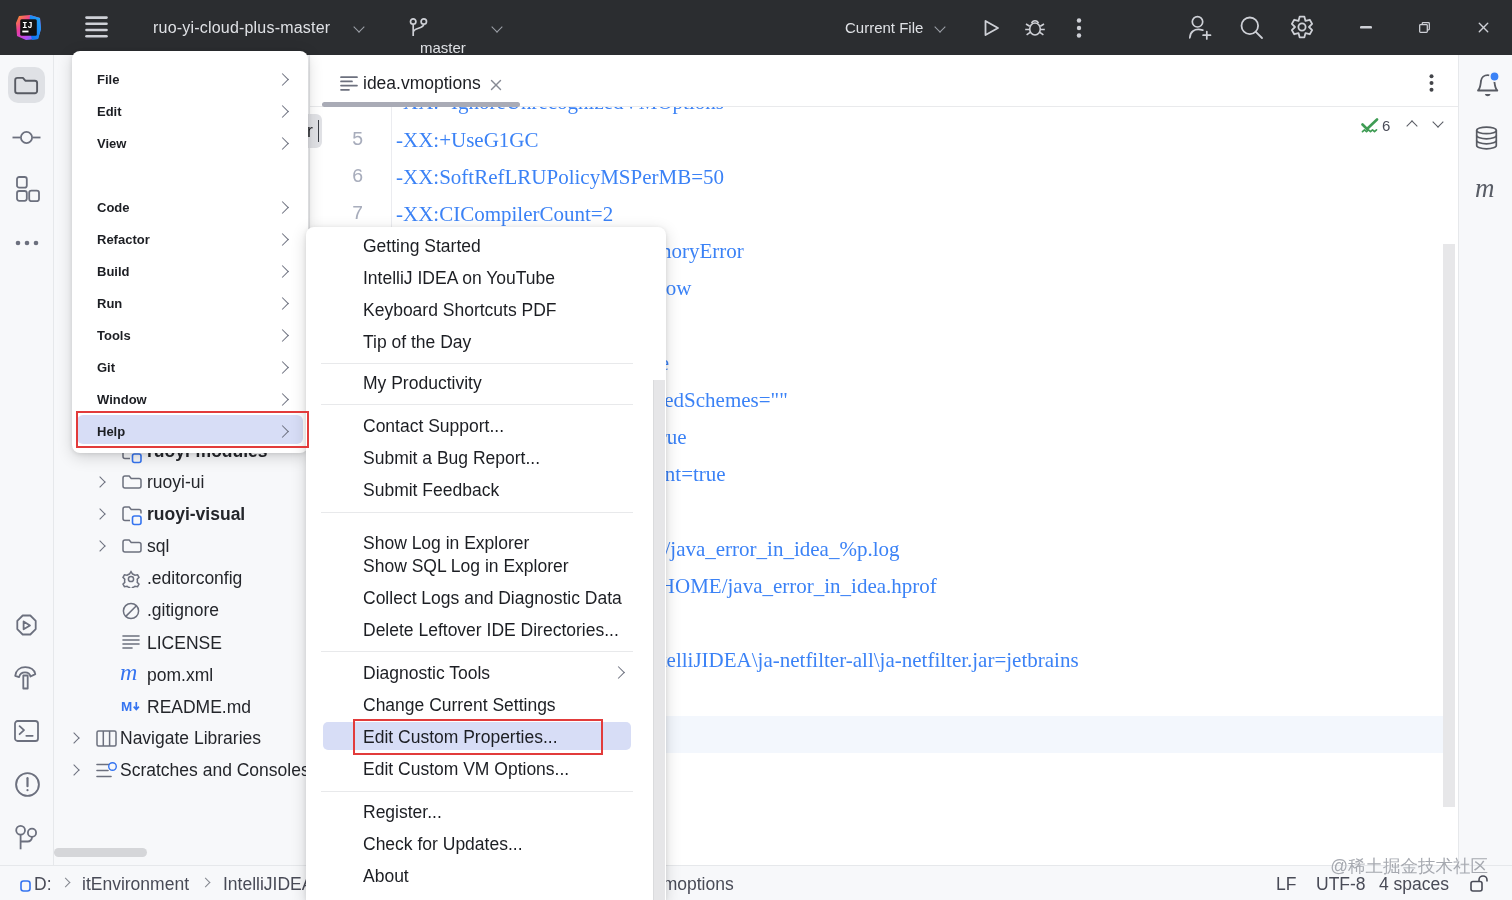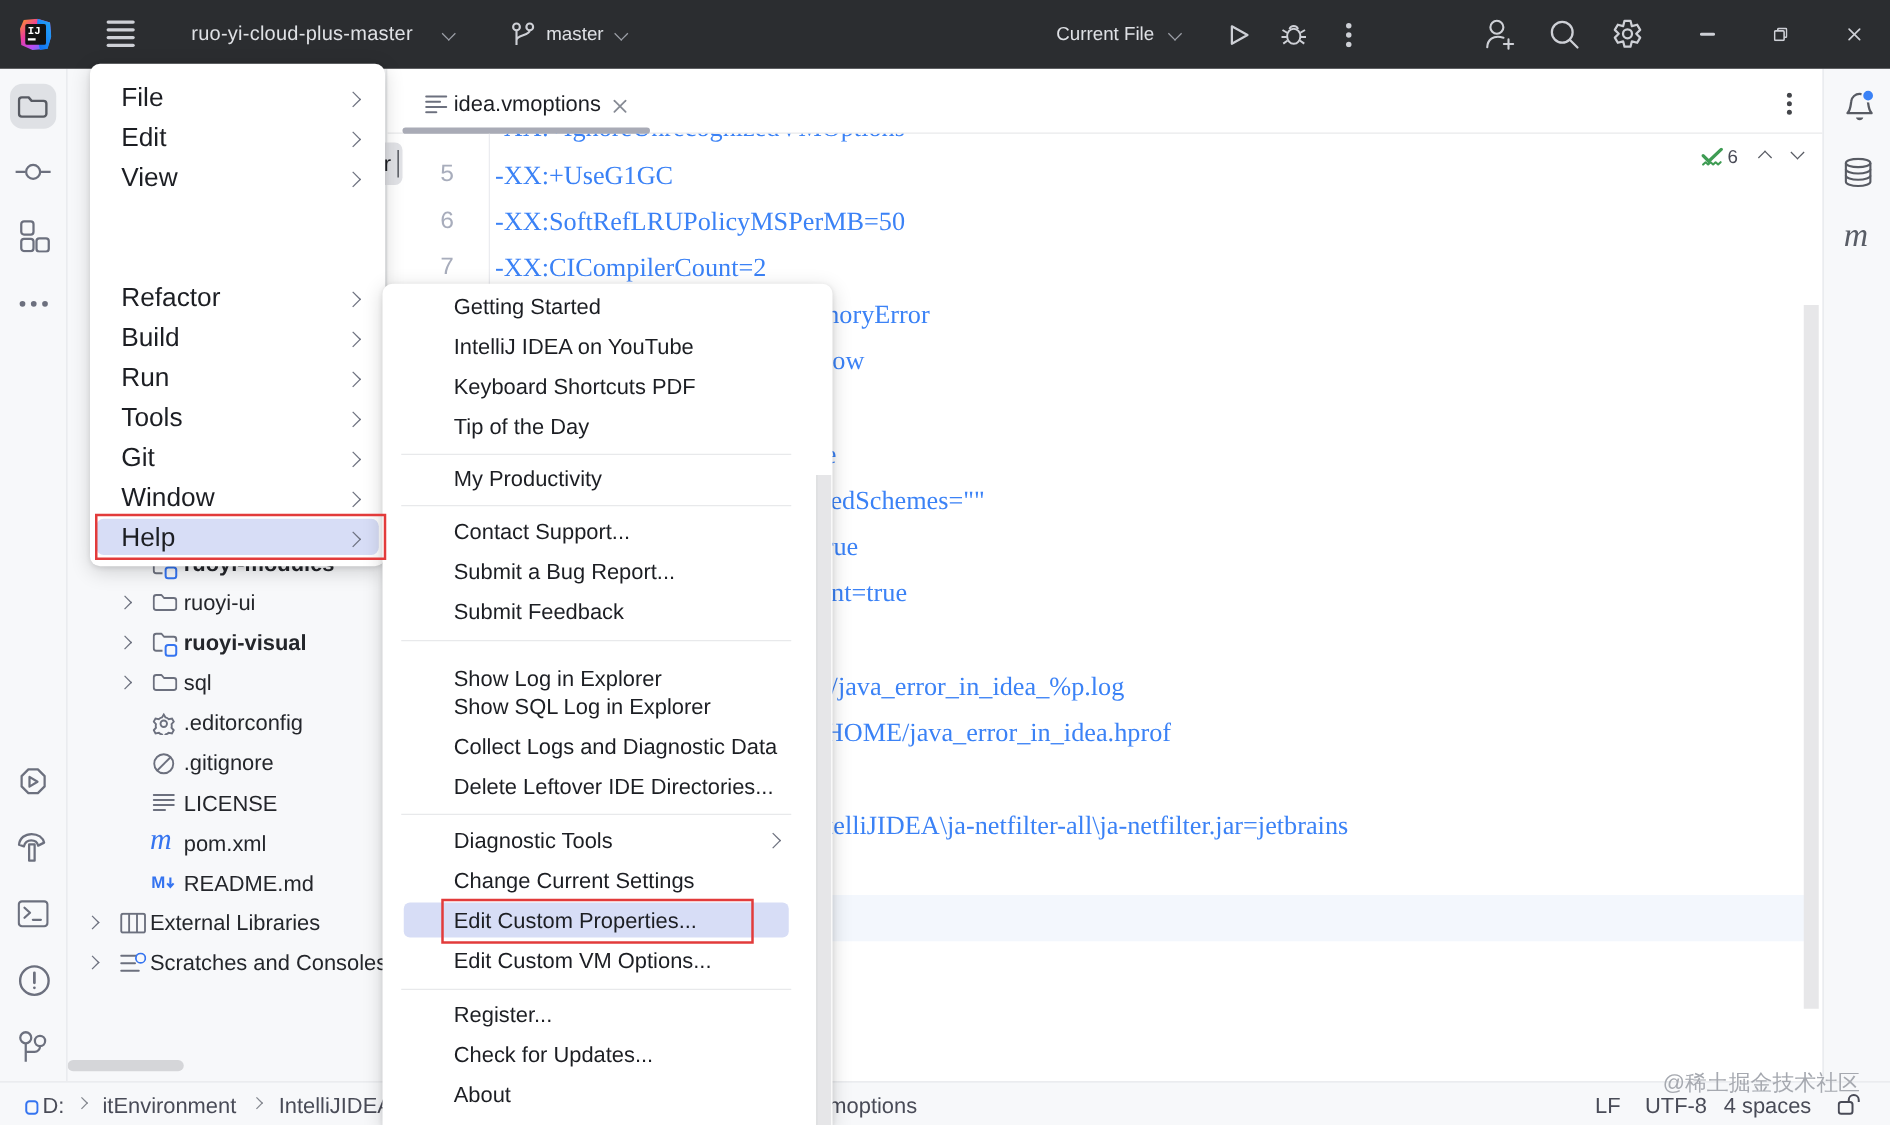--- a/index.html
+++ b/index.html
@@ -36,21 +36,21 @@
   
   #statusbar { position:absolute; left:0; top:865px; width:1512px; height:35px; background:#f7f8fa; border-top:1px solid #e6e8eb; color:#494b57; font-size:17.5px; z-index:3; }
   #statusbar .s { position:absolute; top:0; line-height:37px; white-space:nowrap; }
   .schev { position:absolute; width:7px; height:7px; border-right:1.6px solid #83868e; border-top:1.6px solid #83868e; transform:rotate(45deg); }
 
   #watermark { position:absolute; top:854px; right:24px; font-size:17.5px; color:#a6a9b0; z-index:4; white-space:nowrap; }
 
   
   #menu { position:absolute; left:72px; top:51px; width:236px; height:402px; background:#ffffff; border-radius:8px; box-shadow:0 4px 16px rgba(0,0,0,0.16), 0 1px 4px rgba(0,0,0,0.10); z-index:100; }
   .mitem { position:absolute; left:0; width:236px; height:32px; }
-  .mitem .lbl { position:absolute; left:25px; top:50%; transform:translateY(-50%); font-size:21px; color:#1c1e23; white-space:nowrap; }
+  .mitem .lbl { position:absolute; left:25px; top:50%; transform:translateY(-50%); font-size:13px; color:#1c1e23; white-space:nowrap;font-weight:bold; }
   .chev { position:absolute; width:9px; height:9px; border-right:1.8px solid #6c707e; border-top:1.8px solid #6c707e; transform:rotate(45deg); }
   #helpsel { position:absolute; left:5px; top:363.5px; width:226px; height:29px; background:#d7ddf6; border-radius:6px; }
 
   #submenu { position:absolute; left:306px; top:227px; width:360px; height:673px; background:#ffffff; border-radius:8px 8px 0 0; box-shadow:0 4px 16px rgba(0,0,0,0.16), 0 1px 4px rgba(0,0,0,0.10); z-index:110; }
   .sitem { position:absolute; left:57px; font-size:17.5px; color:#1c1e23; white-space:nowrap; transform:translateY(-50%); }
   .ssep { position:absolute; left:15px; width:312px; height:1px; background:#e8e9eb; }
   #editsel { position:absolute; left:17px; top:495px; width:308px; height:28px; background:#d7ddf6; border-radius:5px; }
   #subthumb { position:absolute; left:347px; top:153px; width:12px; height:520px; background:#e6e6e8; border-left:1px solid #dadbdd; }
 
   .redbox { position:absolute; border:2.5px solid #e23b3b; z-index:130; }
@@ -84,21 +84,21 @@
       <line x1="1.5" y1="14" x2="21.5" y2="14"></line>
       <line x1="1.5" y1="20.2" x2="21.5" y2="20.2"></line>
   </svg>
   <span class="t" style="left:153px; font-weight:normal; font-size:16px; letter-spacing:0.2px;">ruo-yi-cloud-plus-master</span>
   <span class="chev" style="left:355px; top:23px; width:8px; height:8px; border-color:#9da0a8; transform:rotate(135deg);"></span>
   <svg class="abs" style="left:409px; top:17px" width="19" height="20" viewBox="0 0 19 20" fill="none" stroke="#ced0d6" stroke-width="1.7">
     <circle cx="4.2" cy="4.5" r="2.7"></circle>
       <circle cx="14.8" cy="4.5" r="2.7"></circle>
     <path d="M4.2 7.2 V 19 M14.8 7.2 c0 4.5 -10.6 3.5 -10.6 8"></path>
   </svg>
-  <span class="t" style="left:437px;">master</span>
+  <span class="t" style="left:420px;margin-top:20px;">master</span>
   <span class="chev" style="left:493px; top:23px; width:8px; height:8px; border-color:#9da0a8; transform:rotate(135deg);"></span>
 
   <span class="t" style="left:845px;">Current File</span>
   <span class="chev" style="left:936px; top:23px; width:8px; height:8px; border-color:#9da0a8; transform:rotate(135deg);"></span>
   <svg class="abs" style="left:984px; top:19px" width="16" height="18" viewBox="0 0 16 18" fill="none" stroke="#ced0d6" stroke-width="1.8" stroke-linejoin="round">
     <path d="M1.5 2 L14 9 L1.5 16 Z"></path>
   </svg>
   <svg class="abs" style="left:1024px; top:17px" width="22" height="20" viewBox="0 0 22 20" fill="none" stroke="#ced0d6" stroke-width="1.6">
     <path d="M7.6 6.2 a3.6 3.6 0 0 1 6.8 0"></path>
     <ellipse cx="11" cy="12" rx="5.3" ry="6"></ellipse>
@@ -235,21 +235,21 @@
     <text x="0" y="12.5" font-family="Liberation Sans, sans-serif" font-size="13.5" font-weight="bold" fill="#3574f0">M</text>
     <path d="M15.3 4 v7 M12.7 8.7 l2.6 2.8 2.6-2.8" fill="none" stroke="#3574f0" stroke-width="1.7"></path>
   </svg>
   <span class="trow" style="left:93px; top:641.5px;">README.md</span>
 
   <span class="tchev" style="left:16px; top:679px"></span>
   <svg class="abs" style="left:42px; top:675px" width="21" height="17" viewBox="0 0 21 17" fill="none" stroke="#6c707e" stroke-width="1.5">
     <rect x="1" y="1" width="19" height="15" rx="1.5"></rect>
     <path d="M7.3 1 V16 M13.6 1 V16"></path>
   </svg>
-  <span class="trow" style="left:66px; top:673px;">External Libraries</span>
+  <span class="trow" style="left:66px; top:673px;">Navigate Libraries</span>
 
   <span class="tchev" style="left:16px; top:711px"></span>
   <svg class="abs" style="left:42px; top:707px" width="21" height="17" viewBox="0 0 21 17" stroke="#6c707e" stroke-width="1.6" fill="none" stroke-linecap="round">
     <line x1="1" y1="2.5" x2="15" y2="2.5"></line>
       <line x1="1" y1="8.5" x2="12" y2="8.5"></line>
       <line x1="1" y1="14.5" x2="15" y2="14.5"></line>
     <circle cx="16.5" cy="4.5" r="3.8" fill="#f7f8fa" stroke="#3574f0" stroke-width="1.4"></circle>
   </svg>
   <span class="trow" style="left:66px; top:705px;">Scratches and Consoles</span>
 
@@ -348,20 +348,24 @@
   <div class="mitem" style="top:11.5px">
       <span class="lbl">File</span>
       <span class="chev" style="left:206px; top:12px"></span>
     </div>
   <div class="mitem" style="top:43.5px">
       <span class="lbl">Edit</span>
       <span class="chev" style="left:206px; top:12px"></span>
     </div>
   <div class="mitem" style="top:75.5px">
       <span class="lbl">View</span>
+      <span class="chev" style="left:206px; top:12px"></span>
+    </div>
+  <div class="mitem" style="top:139.5px">
+      <span class="lbl">Code</span>
       <span class="chev" style="left:206px; top:12px"></span>
     </div>
   <div class="mitem" style="top:171.5px">
       <span class="lbl">Refactor</span>
       <span class="chev" style="left:206px; top:12px"></span>
     </div>
   <div class="mitem" style="top:203.5px">
       <span class="lbl">Build</span>
       <span class="chev" style="left:206px; top:12px"></span>
     </div>

